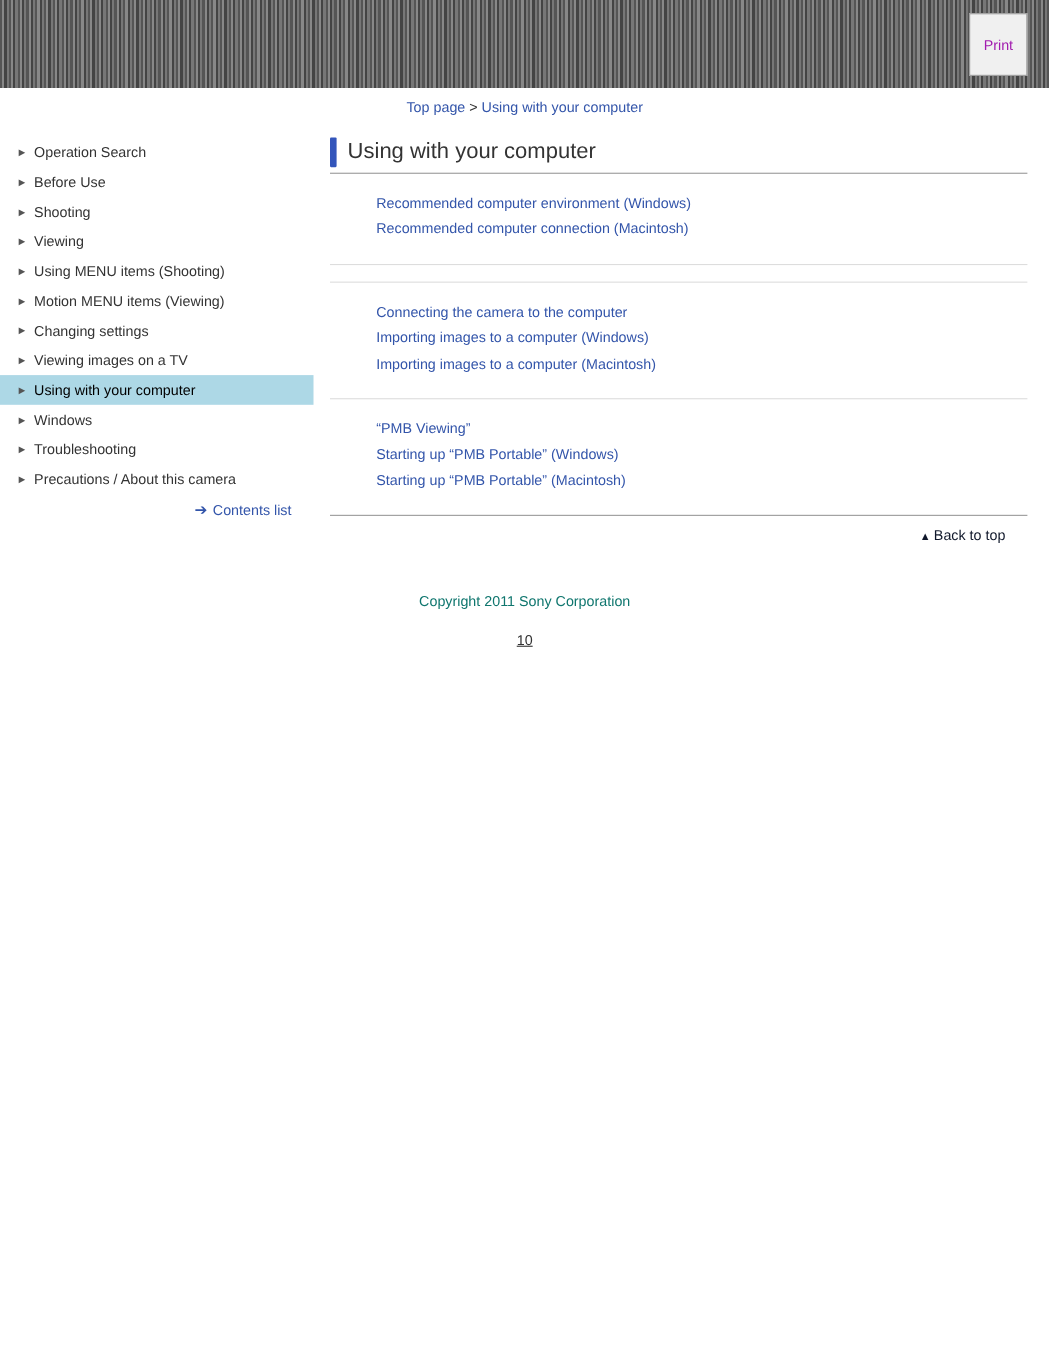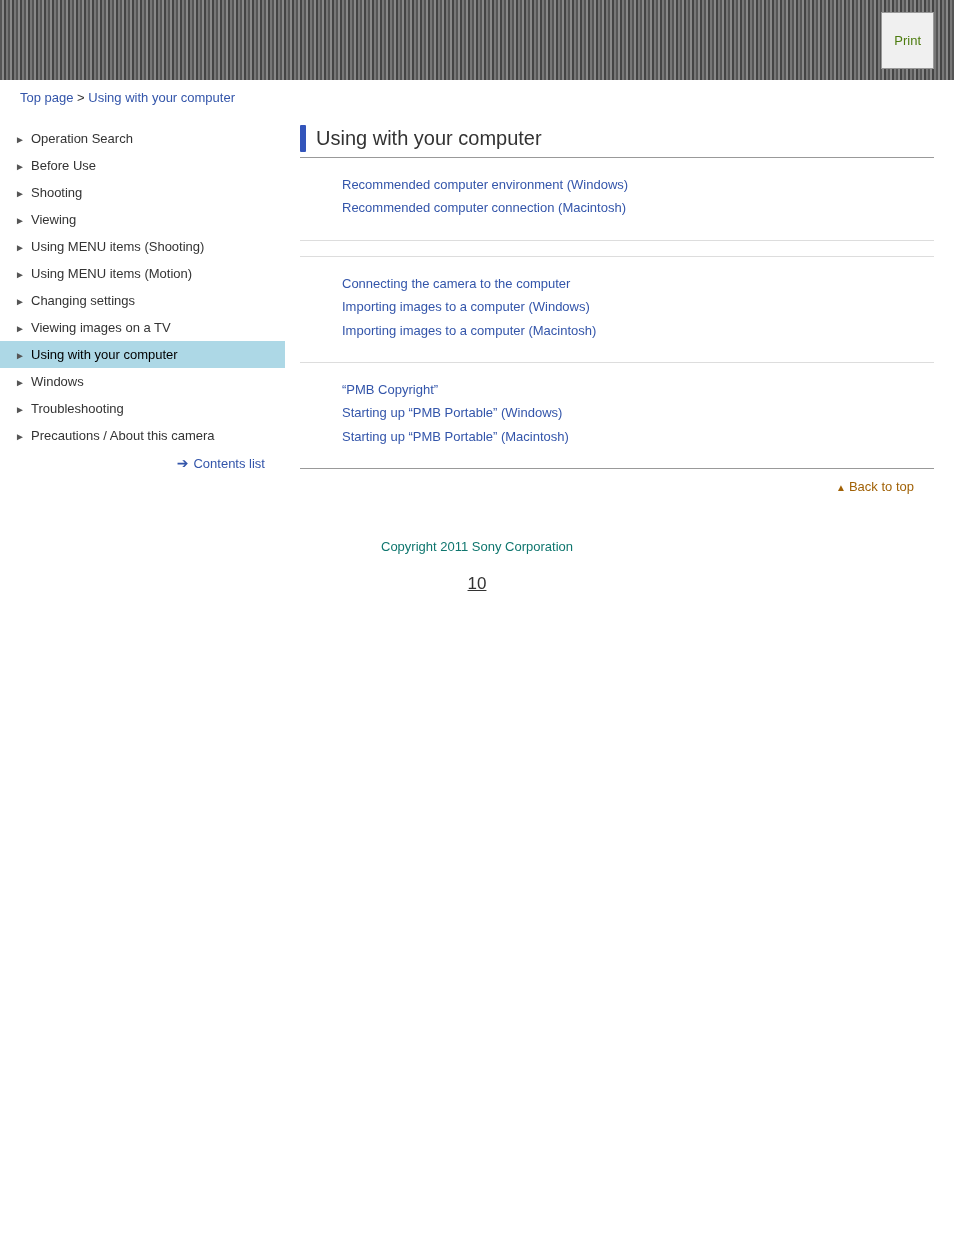--- a/index.html
+++ b/index.html
@@ -29,26 +29,26 @@
       justify-content: flex-end;
       padding-right: 20px;
     }
 
     .print-button {
       background: #f0f0f0;
       border: 1px solid #999;
       padding: 20px 12px;
       font-size: 13px;
       cursor: pointer;
-      color: #4d7c0f;
+      color: #a21caf;
     }
 
     
     .breadcrumb-area {
-      text-align: left;
+      text-align: center;
       padding: 10px 20px 5px 20px;
       font-size: 13px;
     }
 
     .breadcrumb-link {
       color: #3355aa;
       text-decoration: none;
     }
 
     
@@ -160,36 +160,36 @@
     .footer {
       border-top: 1px solid #999;
       margin-top: 10px;
       padding: 10px 20px;
       display: flex;
       justify-content: space-between;
       align-items: center;
     }
 
     .back-to-top {
-      color: #a16207;
+      color: #0f172a;
       text-decoration: none;
       font-size: 13px;
       text-align: right;
     }
 
     .copyright {
       text-align: center;
       font-size: 13px;
       color: #0f766e;
       padding: 5px 0 10px 0;
     }
 
     .page-number {
       text-align: center;
-      font-size: 17px;
+      font-size: 13px;
       color: #333;
       padding: 10px 0;
       text-decoration: underline;
     }
 
     .triangle-up {
       font-size: 10px;
       margin-right: 3px;
     }
   </style>
@@ -222,21 +222,21 @@
     <div class="sidebar-item">
       <span class="sidebar-arrow">►</span>
       <span class="sidebar-item-label">Viewing</span>
     </div>
     <div class="sidebar-item">
       <span class="sidebar-arrow">►</span>
       <span class="sidebar-item-label">Using MENU items (Shooting)</span>
     </div>
     <div class="sidebar-item">
       <span class="sidebar-arrow">►</span>
-      <span class="sidebar-item-label">Using MENU items (Motion)</span>
+      <span class="sidebar-item-label">Motion MENU items (Viewing)</span>
     </div>
     <div class="sidebar-item">
       <span class="sidebar-arrow">►</span>
       <span class="sidebar-item-label">Changing settings</span>
     </div>
     <div class="sidebar-item">
       <span class="sidebar-arrow">►</span>
       <span class="sidebar-item-label">Viewing images on a TV</span>
     </div>
     <div class="sidebar-item active">
@@ -280,21 +280,21 @@
 
     <div class="section">
       <a class="content-link" href="#">Connecting the camera to the computer</a>
       <a class="content-link" href="#">Importing images to a computer (Windows)</a>
       <a class="content-link" href="#">Importing images to a computer (Macintosh)</a>
     </div>
 
     <hr class="section-divider">
 
     <div class="section">
-      <a class="content-link" href="#">“PMB Copyright”</a>
+      <a class="content-link" href="#">“PMB Viewing”</a>
       <a class="content-link" href="#">Starting up “PMB Portable” (Windows)</a>
       <a class="content-link" href="#">Starting up “PMB Portable” (Macintosh)</a>
     </div>
 
     <div class="footer">
       <span></span>
       <a class="back-to-top" href="#">
         <span class="triangle-up">▲</span><span>Back to top</span>
       </a>
     </div>

